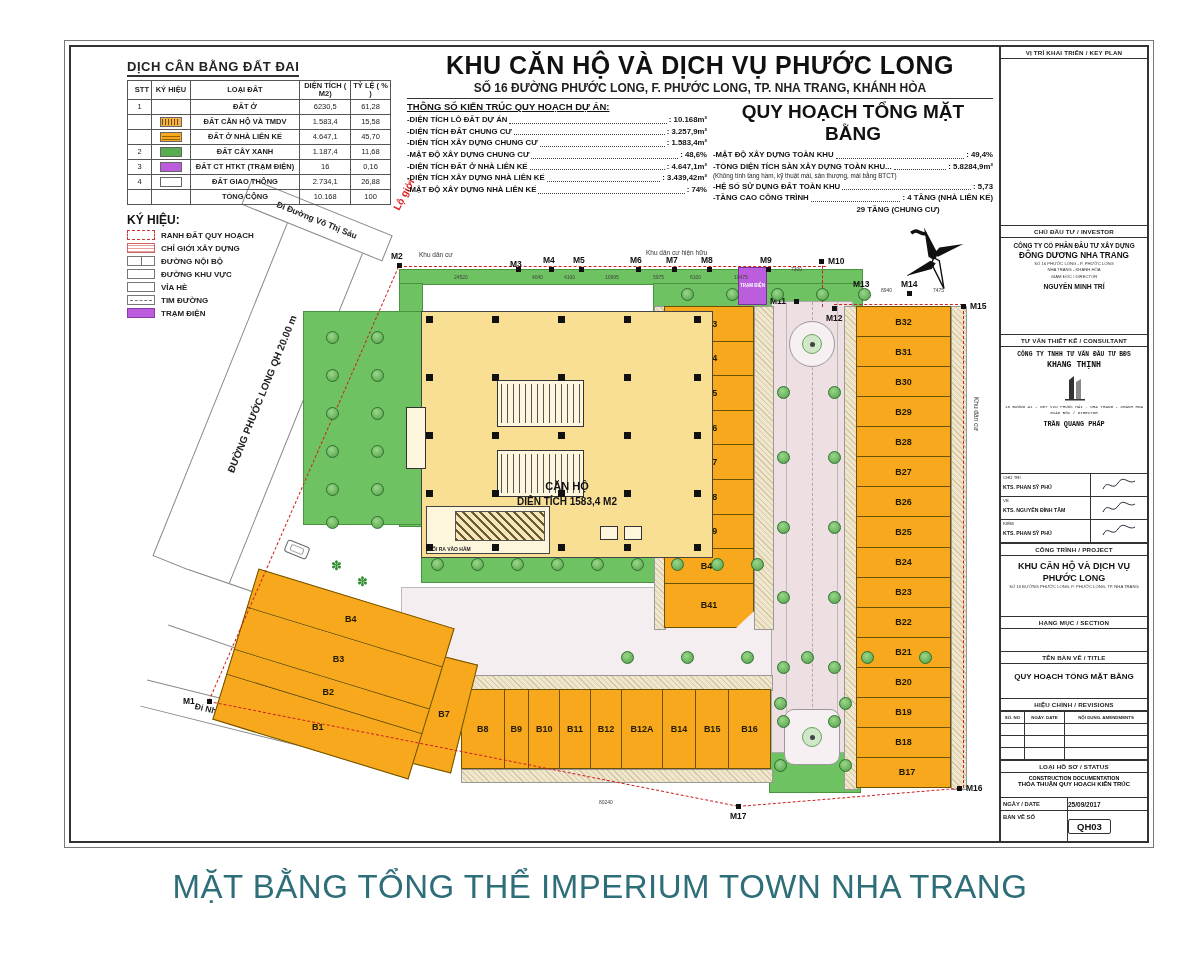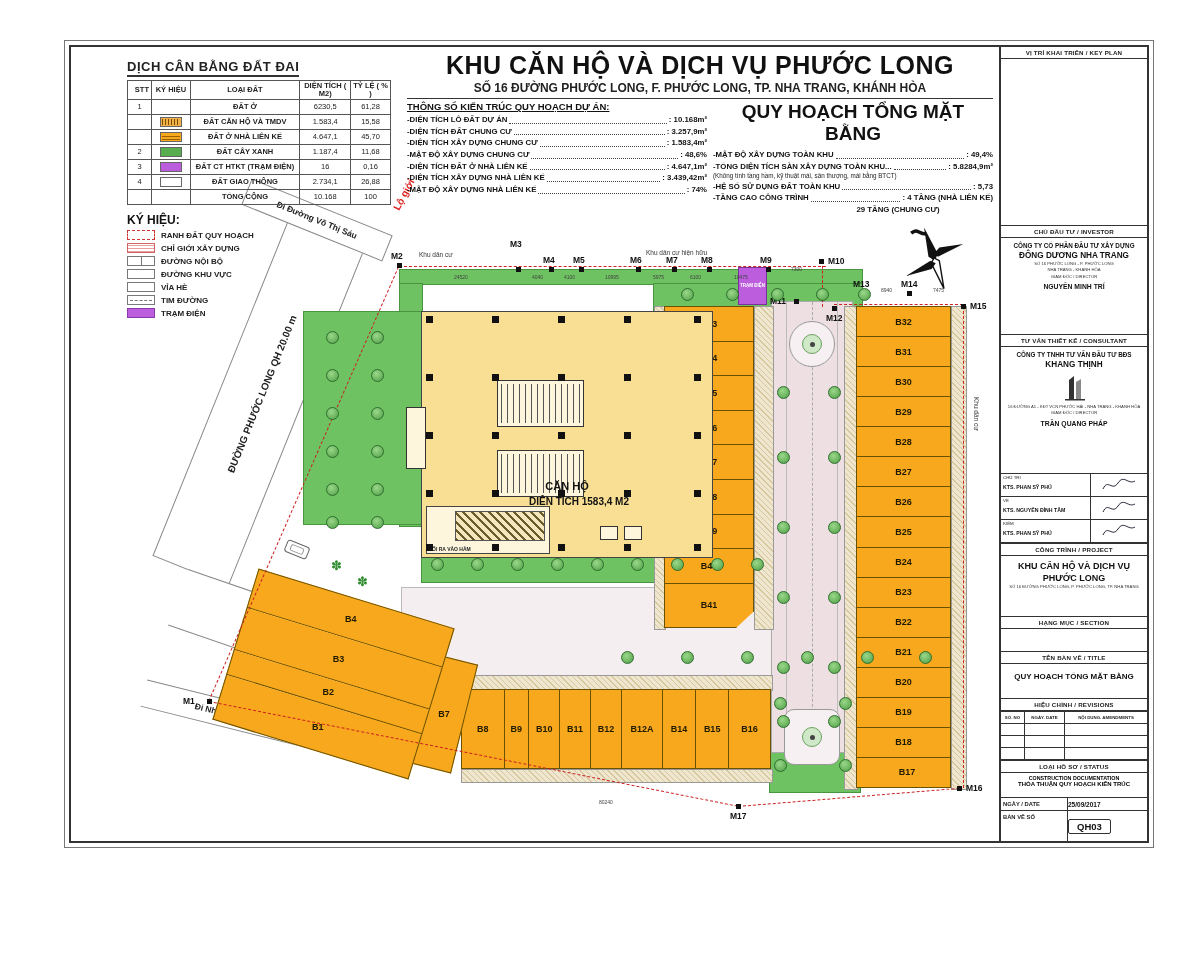--- a/index.html
+++ b/index.html
@@ -308,21 +308,21 @@
 
         <div class="building" id="building">
           <div class="core" style="left:75px;top:68px;width:85px;height:45px;">
               <div class="cl"></div>
             </div>
           <div class="core" style="left:75px;top:138px;width:85px;height:45px;">
               <div class="cl"></div>
             </div>
           <div class="core" style="left:-16px;top:95px;width:18px;height:60px;"></div>
           <div class="btext" style="top:168px;font-size:11px;">CĂN HỘ</div>
-          <div class="btext" style="top:184px;font-size:10px;padding-left:12px;">DIỆN TÍCH 1583,4 M2</div>
+          <div class="btext" style="top:184px;font-size:10px;">DIỆN TÍCH 1583,4 M2</div>
           <div class="annex">
             <div class="ramp"></div>
             <div class="ramp-lbl">LỐI RA VÀO HẦM</div>
           </div>
           <div class="core" style="left:178px;top:214px;width:16px;height:12px;"></div>
           <div class="core" style="left:202px;top:214px;width:16px;height:12px;"></div>
         <div class="bdot" style="left: 4px; top: 4px;"></div>
             <div class="bdot" style="left: 4px; top: 62px;"></div>
             <div class="bdot" style="left: 4px; top: 120px;"></div>
             <div class="bdot" style="left: 4px; top: 178px;"></div>
@@ -563,21 +563,21 @@
                 <span class="lg-lbl">TRẠM ĐIỆN</span>
               </div>
             </div>
         </div>
 
       <div class="marker" style="left: 136px; top: 652px;"></div>
           <div class="mlabel" style="left: 112px; top: 649px;">M1</div>
           <div class="marker" style="left: 326px; top: 216px;"></div>
           <div class="mlabel" style="left: 320px; top: 204px;">M2</div>
           <div class="marker" style="left: 445px; top: 220px;"></div>
-          <div class="mlabel" style="left: 439px; top: 192px;">M3</div>
+          <div class="mlabel" style="left: 439px; top: 212px;">M3</div>
           <div class="marker" style="left: 478px; top: 220px;"></div>
           <div class="mlabel" style="left: 472px; top: 208px;">M4</div>
           <div class="marker" style="left: 508px; top: 220px;"></div>
           <div class="mlabel" style="left: 502px; top: 208px;">M5</div>
           <div class="marker" style="left: 565px; top: 220px;"></div>
           <div class="mlabel" style="left: 559px; top: 208px;">M6</div>
           <div class="marker" style="left: 601px; top: 220px;"></div>
           <div class="mlabel" style="left: 595px; top: 208px;">M7</div>
           <div class="marker" style="left: 636px; top: 220px;"></div>
           <div class="mlabel" style="left: 630px; top: 208px;">M8</div>
@@ -668,21 +668,21 @@
         <div class="tb-bar">CHỦ ĐẦU TƯ / INVESTOR</div>
         <div class="tb-box tb-block" style="height:88px;">
           <div class="t-sm">CÔNG TY CỔ PHẦN ĐẦU TƯ XÂY DỰNG</div>
           <div class="t-name">ĐÔNG DƯƠNG NHA TRANG</div>
           <div class="t-tiny">SỐ 16 PHƯỚC LONG - P. PHƯỚC LONG</div>
           <div class="t-tiny">NHA TRANG - KHÁNH HÒA</div>
           <div class="t-tiny">GIÁM ĐỐC / DIRECTOR</div>
           <div class="t-person">NGUYỄN MINH TRÍ</div>
         </div>
         <div class="tb-bar">TƯ VẤN THIẾT KẾ / CONSULTANT</div>
-        <div class="tb-box tb-block" style="height:118px;">
+        <div class="tb-box tb-block" style="height:118px;font-family:Liberation Mono, monospace;">
           <div class="t-sm">CÔNG TY TNHH TƯ VẤN ĐẦU TƯ BĐS</div>
           <div class="t-name">KHANG THỊNH</div>
           <svg width="28" height="28" style="margin:3px auto;display:block;">
             <polygon points="9,26 9,7 14,3 14,26" fill="#333"></polygon>
             <polygon points="16,26 16,9 21,6 21,26" fill="#8a8a8a"></polygon>
             <rect x="5" y="26" width="20" height="1.5" fill="#333"></rect>
           </svg>
           <div class="t-tiny">16 ĐƯỜNG A1 - KĐT VCN PHƯỚC HẢI - NHA TRANG - KHÁNH HÒA</div>
           <div class="t-tiny">GIÁM ĐỐC / DIRECTOR</div>
           <div class="t-person">TRẦN QUANG PHÁP</div>
@@ -762,13 +762,14 @@
           <div class="c1">BẢN VẼ SỐ</div>
           <div class="c2">
               <span class="qnum">QH03</span>
             </div>
         </div>
       </div>
 
     </div>
   </div>
 
+  <div class="caption">MẶT BẰNG TỔNG THỂ IMPERIUM TOWN NHA TRANG</div>
 </div>
 
 </body></html>

